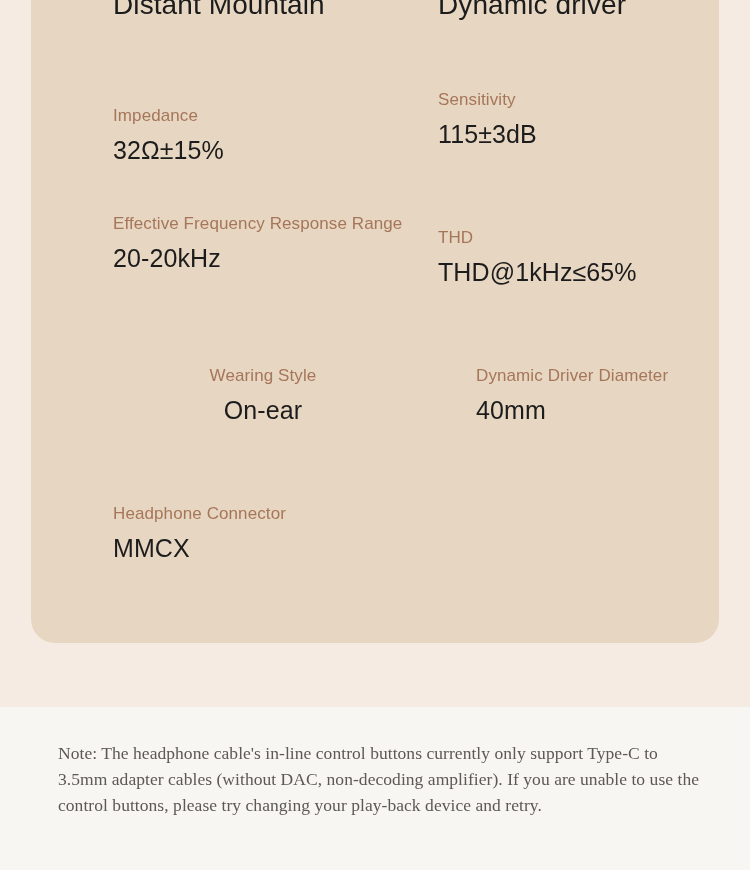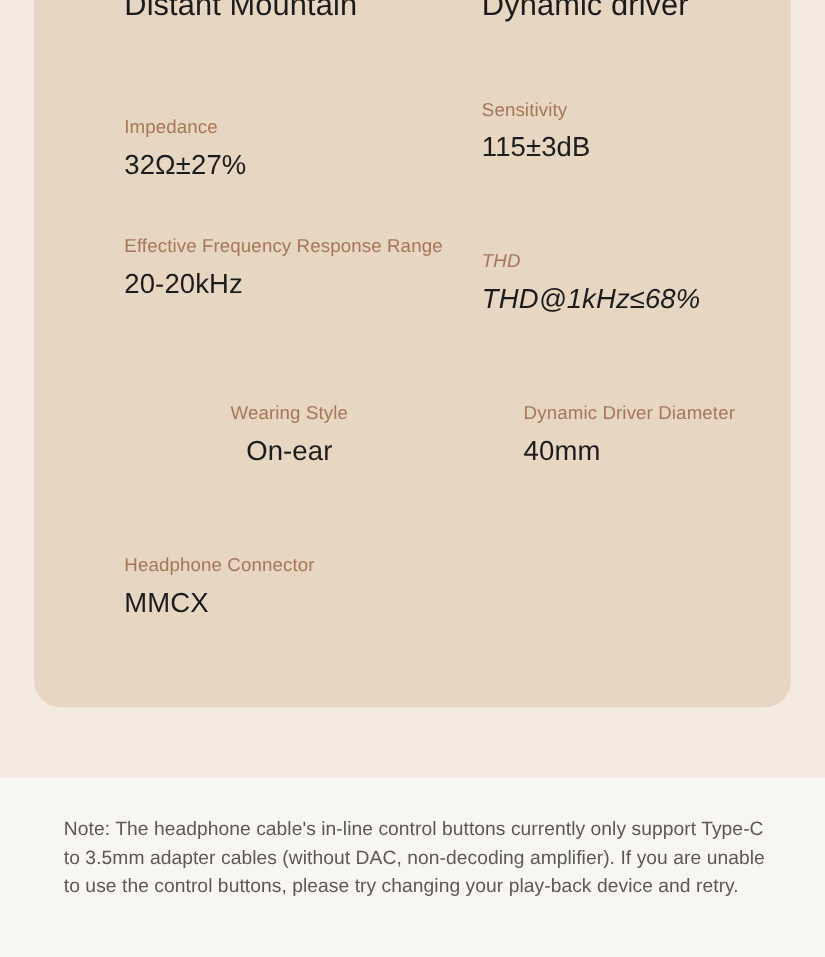--- a/index.html
+++ b/index.html
@@ -68,20 +68,21 @@
   }
 
   
   .note-band {
     position: absolute;
     left: 0;
     top: 707px;
     width: 750px;
     height: 163px;
     background: #f8f6f2;
+    font-family: Liberation Serif, serif;
   }
   .note-text {
     position: absolute;
     left: 58px;
     top: 33px;
     width: 645px;
     color: #5c5955;
     font-size: 17.5px;
     line-height: 26px;
     letter-spacing: 0.05px;
@@ -99,34 +100,34 @@
 
       <div class="spec-item title-row col-left" style="top: 28px;">
         <div class="spec-value">Distant Mountain</div>
       </div>
       <div class="spec-item title-row col-right" style="top: 28px;">
         <div class="spec-value">Dynamic driver</div>
       </div>
 
       <div class="spec-item col-left" style="top: 128px; margin-top: 16px;">
         <div class="spec-label">Impedance</div>
-        <div class="spec-value">32Ω±27%</div>
+        <div class="spec-value">32Ω±15%</div>
       </div>
       <div class="spec-item col-right" style="top: 128px;">
         <div class="spec-label">Sensitivity</div>
         <div class="spec-value">115±3dB</div>
       </div>
 
       <div class="spec-item col-left" style="top: 252px;">
         <div class="spec-label">Effective Frequency Response Range</div>
         <div class="spec-value">20-20kHz</div>
       </div>
-      <div class="spec-item col-right" style="top: 266px; font-style: italic;">
+      <div class="spec-item col-right" style="top: 266px;">
         <div class="spec-label">THD</div>
-        <div class="spec-value">THD@1kHz≤68%</div>
+        <div class="spec-value">THD@1kHz≤65%</div>
       </div>
 
       <div class="spec-item col-left" style="top: 404px; text-align: center;">
         <div class="spec-label">Wearing Style</div>
         <div class="spec-value">On-ear</div>
       </div>
       <div class="spec-item col-right" style="top: 404px; margin-left: 38px;">
         <div class="spec-label">Dynamic Driver Diameter</div>
         <div class="spec-value">40mm</div>
       </div>

